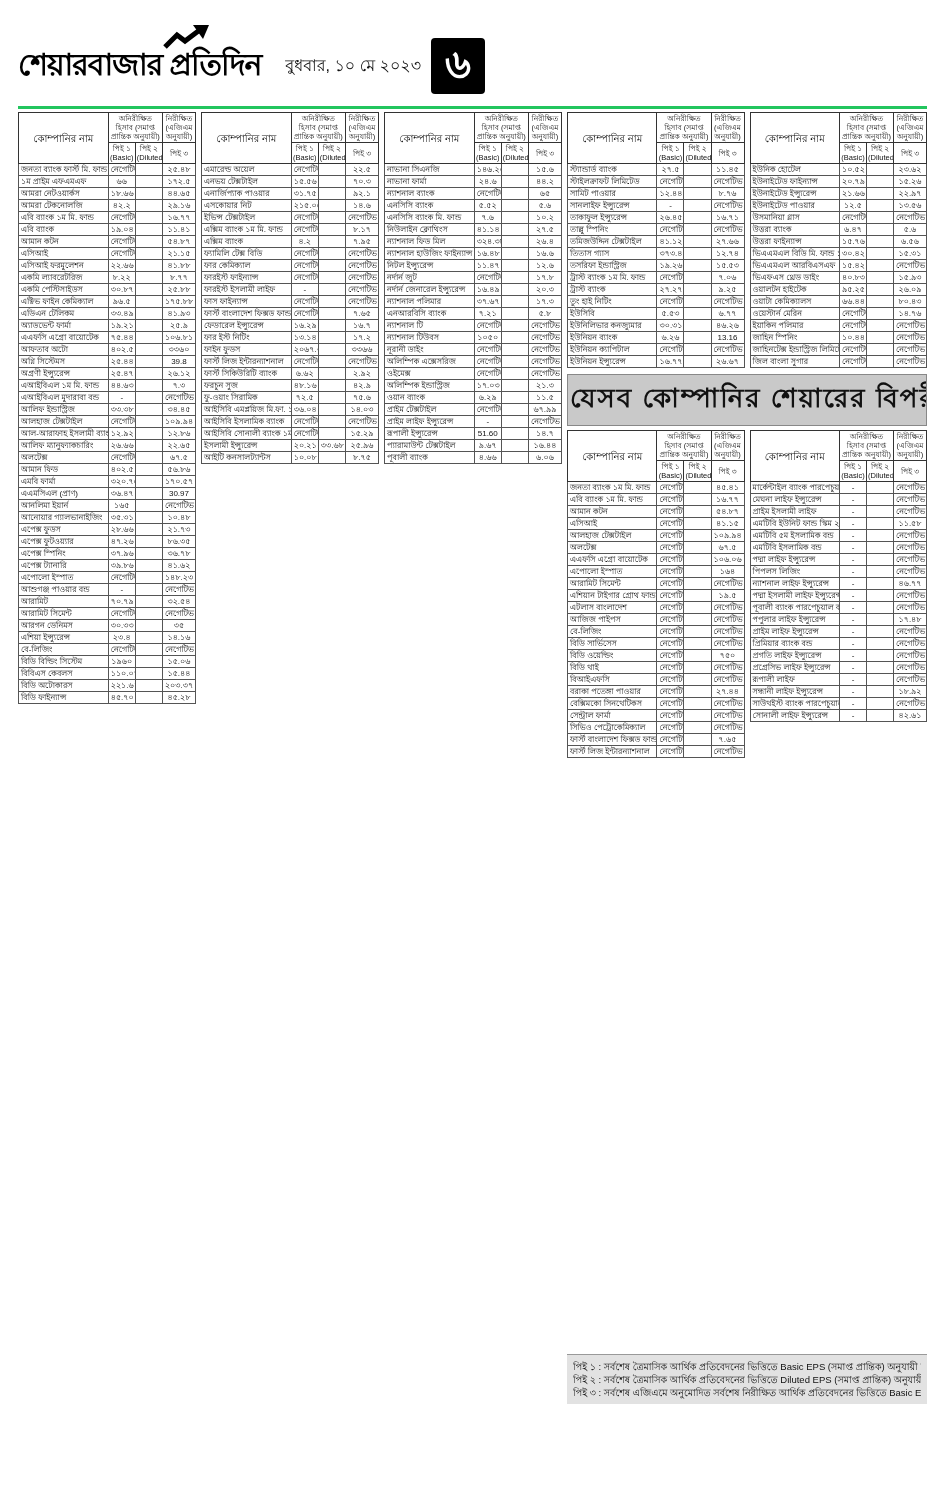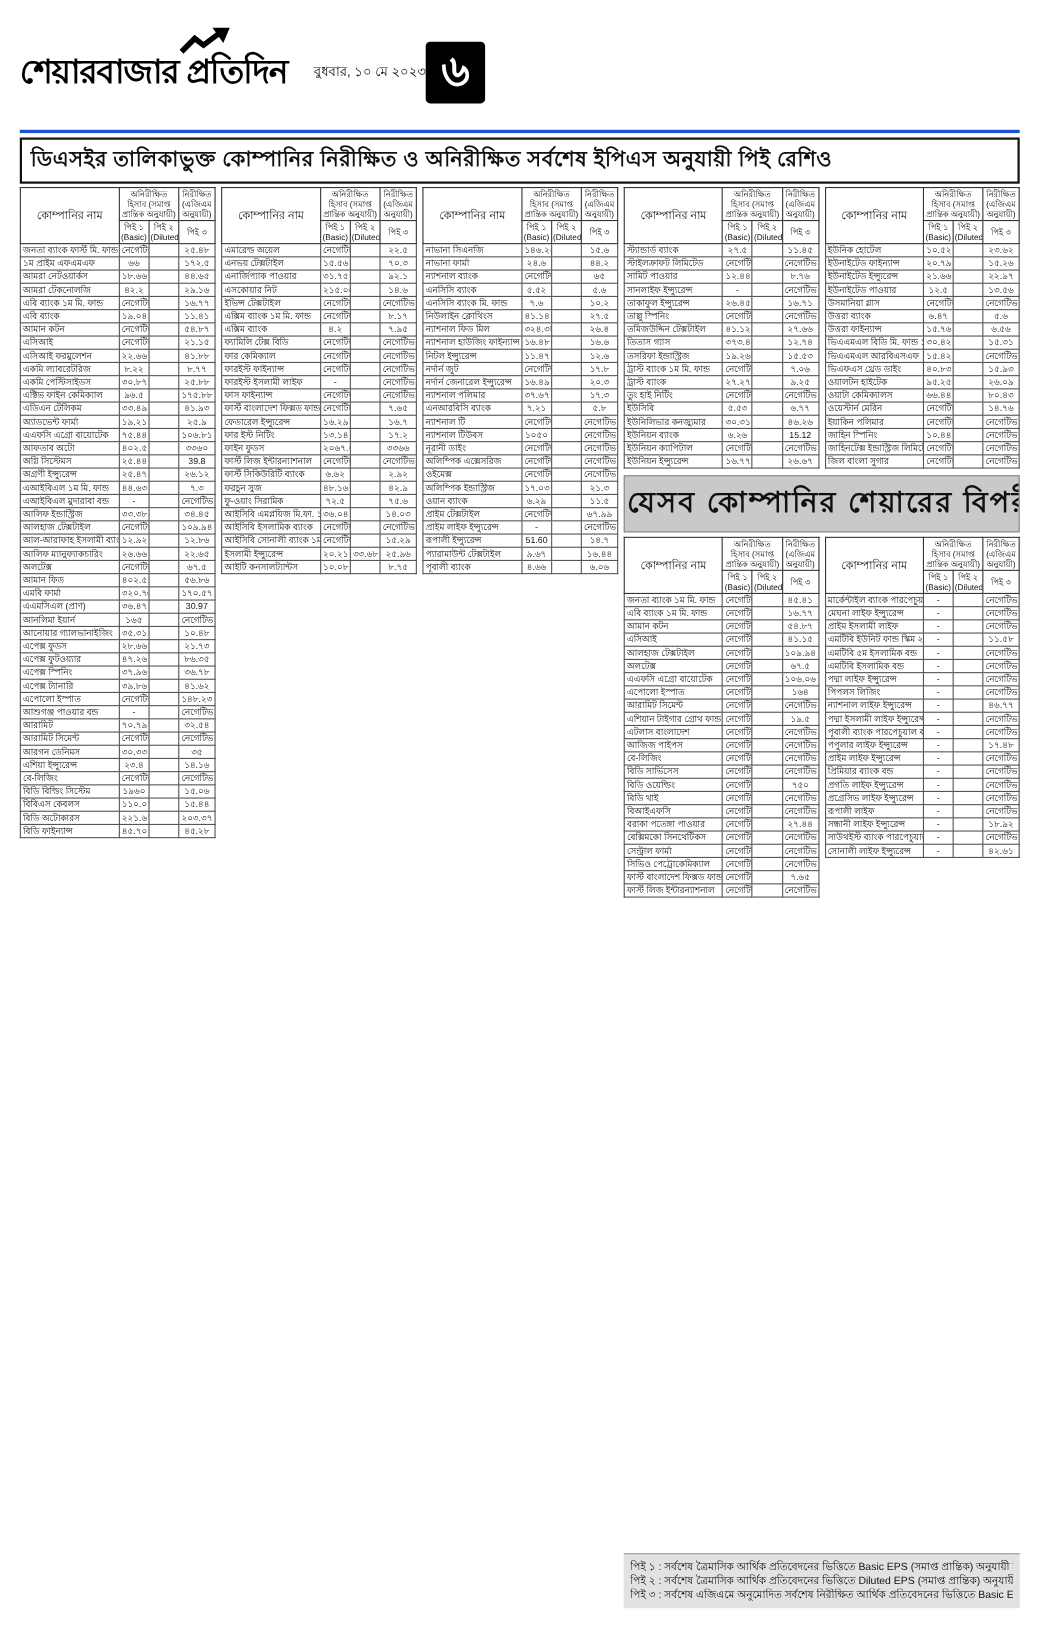--- a/index.html
+++ b/index.html
@@ -4,30 +4,30 @@
 <style>
   html,body{margin:0;padding:0;background:#ffffff;}
   body{
     width:945px;height:1486px;overflow:hidden;
     font-family:"Liberation Sans","DejaVu Sans",sans-serif;
     color:#111;position:relative;
   }
   .page{position:absolute;left:18px;top:34px;width:909px;height:1430px;}
 
   
-  .masthead{display:flex;align-items:center;height:64px;border-bottom:3px solid #1d4ed8;padding-bottom:20px;}
+  .masthead{display:flex;align-items:center;height:64px;border-bottom:3px solid #22c55e;padding-bottom:8px;}
   .logo{position:relative;flex:0 0 auto;margin-right:14px;}
   .logo-text{font-weight:bold;font-size:30px;letter-spacing:-1px;color:#000;white-space:nowrap;}
   .logo-arrow{position:absolute;right:52px;top:-16px;}
   .page-title{
     flex:1 1 auto;background:#d2d2d2;padding:6px 14px;
     font-size:31px;font-weight:bold;white-space:nowrap;letter-spacing:1px;
   }
   .head-right{flex:0 0 auto;display:flex;align-items:center;margin-left:10px;}
-  .date-text{font-size:12px;white-space:nowrap;}
+  .date-text{font-size:16px;margin-right:10px;white-space:nowrap;}
   .page-badge{
     width:54px;height:56px;background:#000;color:#fff;display:flex;
     align-items:center;justify-content:center;font-size:40px;font-weight:bold;border-radius:4px;
   }
 
   
   .section-title{
     margin-top:4px;border:2px solid #111;padding:3px 8px;
     font-size:19px;font-weight:bold;letter-spacing:.5px;white-space:nowrap;overflow:hidden;
   }
@@ -85,21 +85,20 @@
           <polygon points="30,0 46,0 40,14" fill="#000"></polygon>
         </svg>
       </span>
     </div>
     <div class="head-right">
       <span class="date-text">বুধবার, ১০ মে ২০২৩</span>
       <span class="page-badge">৬</span>
     </div>
   </div>
 
-  <div class="section-title">ডিএসইর তালিকাভুক্ত কোম্পানির নিরীক্ষিত ও অনিরীক্ষিত সর্বশেষ ইপিএস অনুযায়ী পিই রেশিও</div>
 
   <div class="content">
     <div class="col">
       <table class="pe">
           <thead>
             <tr>
               <th class="h-company c-name" rowspan="2">কোম্পানির নাম</th>
               <th colspan="2">অনিরীক্ষিত হিসাব (সমাপ্ত প্রান্তিক অনুযায়ী)</th>
               <th class="c-v3">নিরীক্ষিত (এজিএম অনুযায়ী)</th>
             </tr>
@@ -818,21 +817,21 @@
                 <tr>
                   <td class="c-name">ইউনিলিভার কনজ্যুমার</td>
                   <td class="c-val">৩০.৩১</td>
                   <td class="c-val"></td>
                   <td class="c-val">৪৬.২৬</td>
                 </tr>
                 <tr>
                   <td class="c-name">ইউনিয়ন ব্যাংক</td>
                   <td class="c-val">৬.২৬</td>
                   <td class="c-val"></td>
-                  <td class="c-val">15.12</td>
+                  <td class="c-val">13.16</td>
                 </tr>
                 <tr>
                   <td class="c-name">ইউনিয়ন ক্যাপিটাল</td>
                   <td class="c-val">নেগেটিভ</td>
                   <td class="c-val"></td>
                   <td class="c-val">নেগেটিভ</td>
                 </tr>
                 <tr>
                   <td class="c-name">ইউনিয়ন ইন্স্যুরেন্স</td>
                   <td class="c-val">১৬.৭৭</td>

